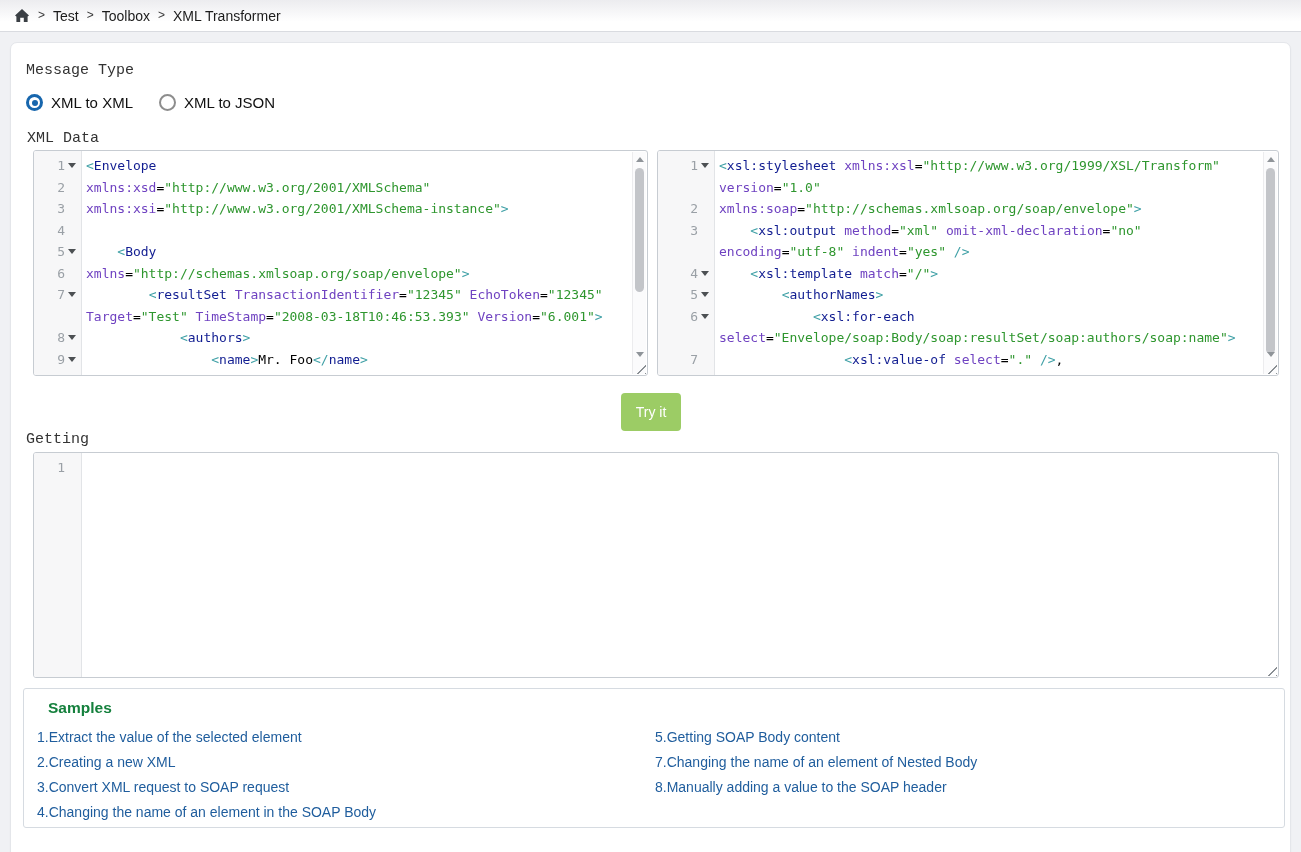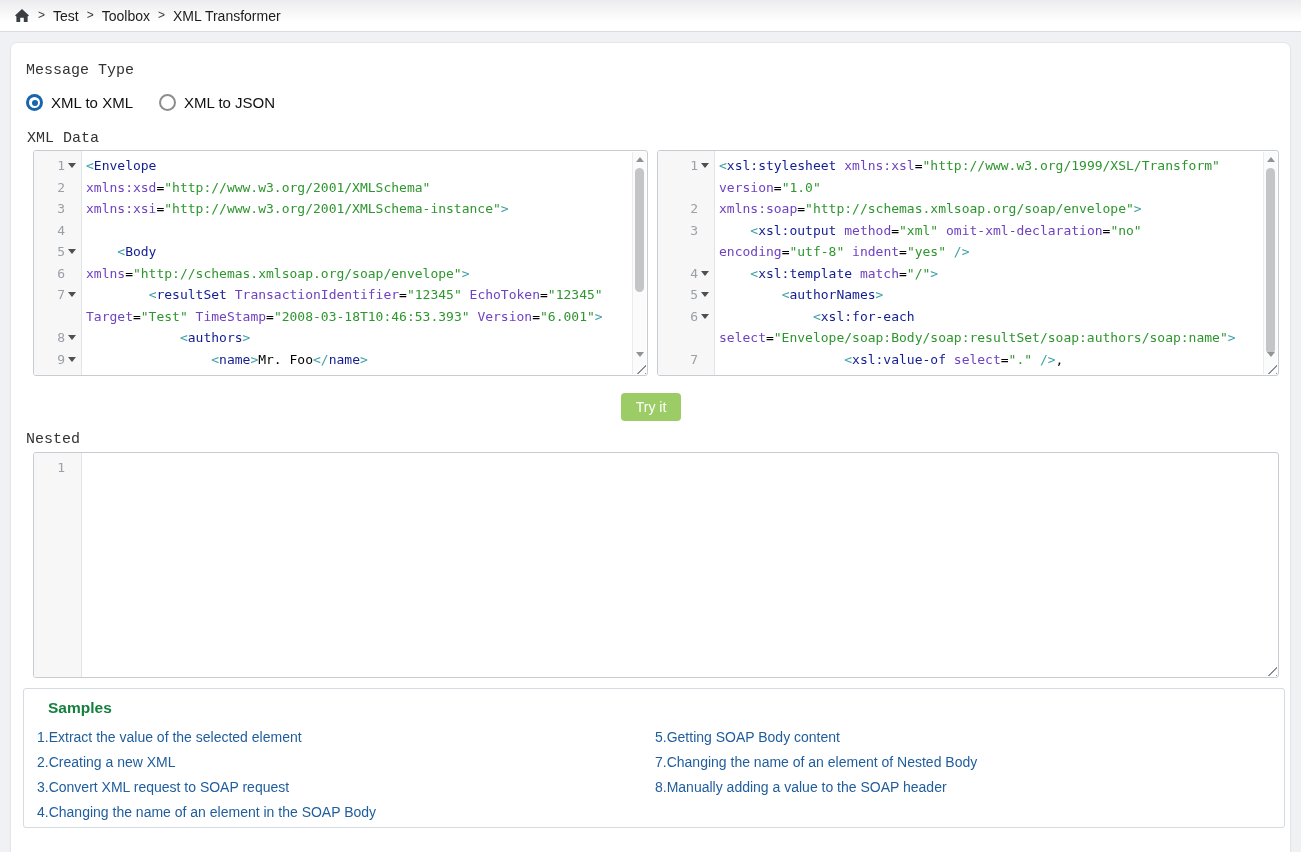--- a/index.html
+++ b/index.html
@@ -55,21 +55,21 @@
   .sb-thumb{position:absolute;left:1.5px;width:9px;background:#c3c5c9;border-radius:5px;cursor:grab;}
   #xml-editor .sb-thumb{top:16px;height:124px;}
   #xslt-editor .sb-thumb{top:16px;height:186px;}
 
   
   .grip{position:absolute;right:1px;bottom:1px;width:13px;height:13px;cursor:nwse-resize;
     background:repeating-linear-gradient(135deg,transparent 0 2px,#8a8f94 2px 3px,transparent 3px 5px);
     clip-path:polygon(100% 15%,100% 100%,15% 100%);}
 
   
-  #try-btn{position:absolute;left:621px;top:393px;width:60px;height:28px;border:none;border-radius:4px;
+  #try-btn{position:absolute;left:621px;top:393px;width:60px;height:38px;border:none;border-radius:4px;
     background:var(--green);color:#fff;font-size:14px;font-family:"Liberation Sans",sans-serif;cursor:pointer;}
 
   
   #samples{position:absolute;left:23px;top:688px;width:1262px;height:140px;border:1px solid #d6dbe1;border-radius:3px;background:#fff;box-sizing:border-box;}
   #samples-title{position:absolute;left:24px;top:10px;font-size:15.5px;font-weight:bold;color:#15803d;}
   .sample-col{position:absolute;top:36px;display:flex;flex-direction:column;}
   #sample-col-left{left:13px;} #sample-col-right{left:631px;}
   .sample-link{font-size:14px;line-height:25px;color:var(--link);text-decoration:none;cursor:pointer;}
 </style>
 </head>
@@ -270,21 +270,21 @@
     <div class="vscroll">
       <span class="sb-arrow up"></span>
       <span class="sb-thumb"></span>
       <span class="sb-arrow down"></span>
     </div>
     <div class="grip"></div>
   </div>
 
   <button id="try-btn">Try it</button>
 
-  <div class="section-label" style="left:26px;top:431px;">Nested</div>
+  <div class="section-label" style="left:26px;top:431px;">Getting</div>
 
   <div id="output-editor" class="editor gw47" style="left:33px;top:452px;width:1244px;height:224px;">
     <div class="gutter-bg"></div>
     <div class="cm-rows">
         <div class="cm-row">
           <span class="cm-gutter">
             <span class="cm-num">1</span>
             <span class="cm-fold"></span>
           </span>
           <span class="cm-line"></span>

